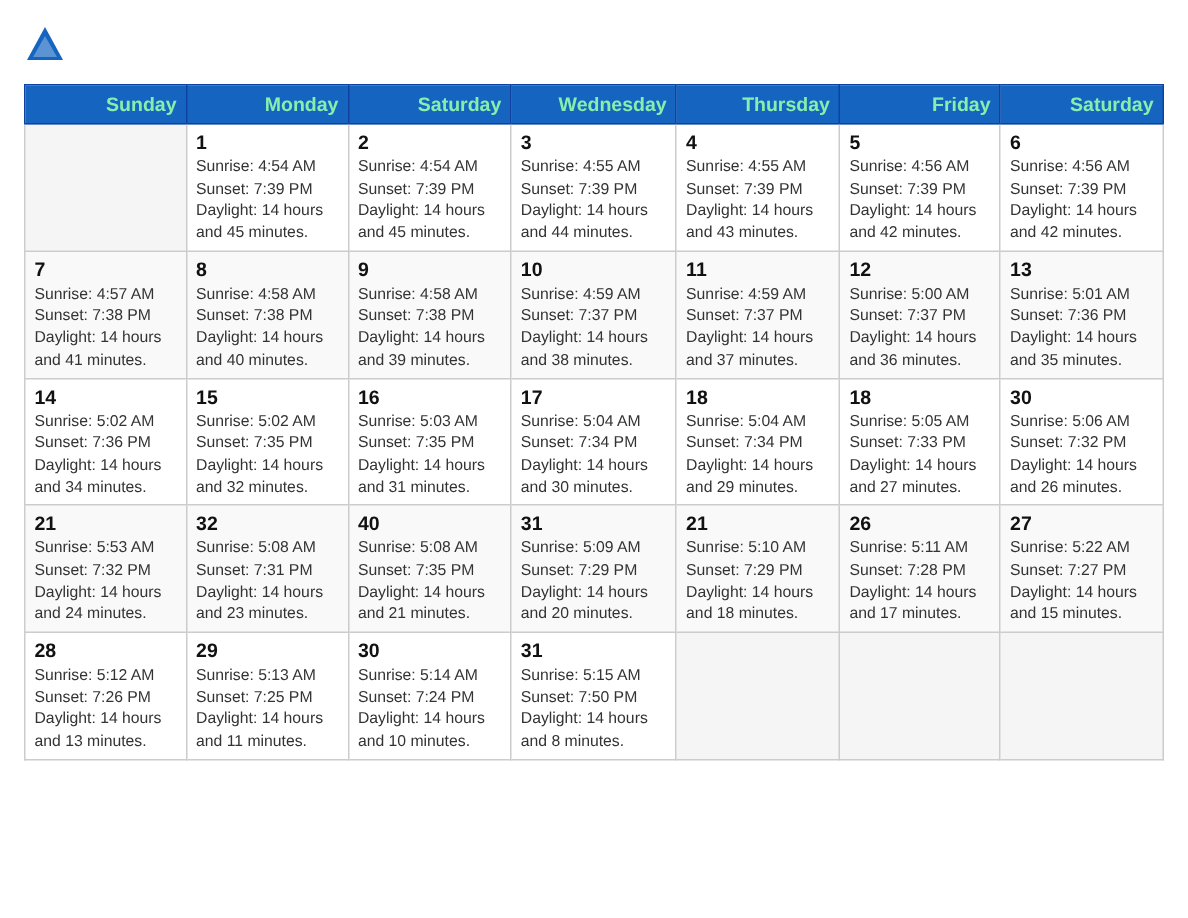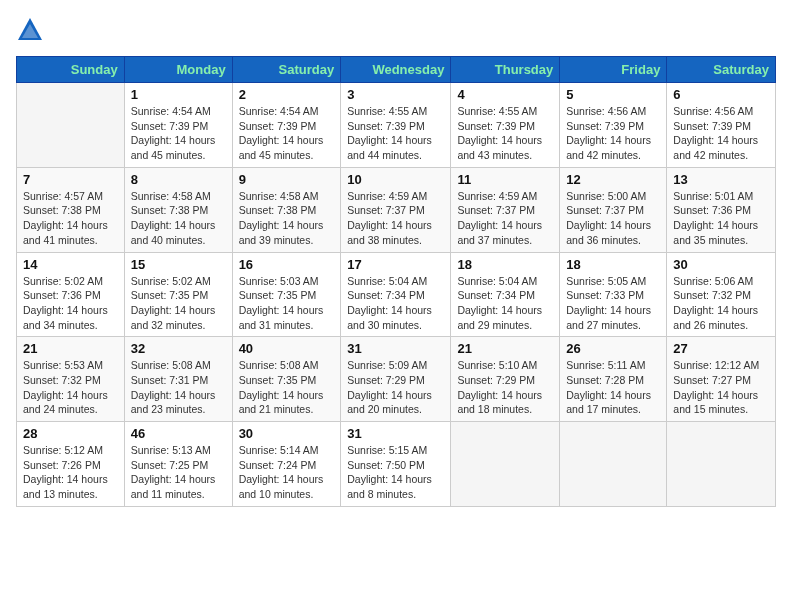--- a/index.html
+++ b/index.html
@@ -313,36 +313,36 @@
         </td>
         <td>
           <div class="day-num">26</div>
           <div class="day-info">Sunrise: 5:11 AM
 Sunset: 7:28 PM
 Daylight: 14 hours
 and 17 minutes.</div>
         </td>
         <td>
           <div class="day-num">27</div>
-          <div class="day-info">Sunrise: 12:12 AM
+          <div class="day-info">Sunrise: 5:22 AM
 Sunset: 7:27 PM
 Daylight: 14 hours
 and 15 minutes.</div>
         </td>
       </tr>
       <tr>
         <td>
           <div class="day-num">28</div>
           <div class="day-info">Sunrise: 5:12 AM
 Sunset: 7:26 PM
 Daylight: 14 hours
 and 13 minutes.</div>
         </td>
         <td>
-          <div class="day-num">46</div>
+          <div class="day-num">29</div>
           <div class="day-info">Sunrise: 5:13 AM
 Sunset: 7:25 PM
 Daylight: 14 hours
 and 11 minutes.</div>
         </td>
         <td>
           <div class="day-num">30</div>
           <div class="day-info">Sunrise: 5:14 AM
 Sunset: 7:24 PM
 Daylight: 14 hours

